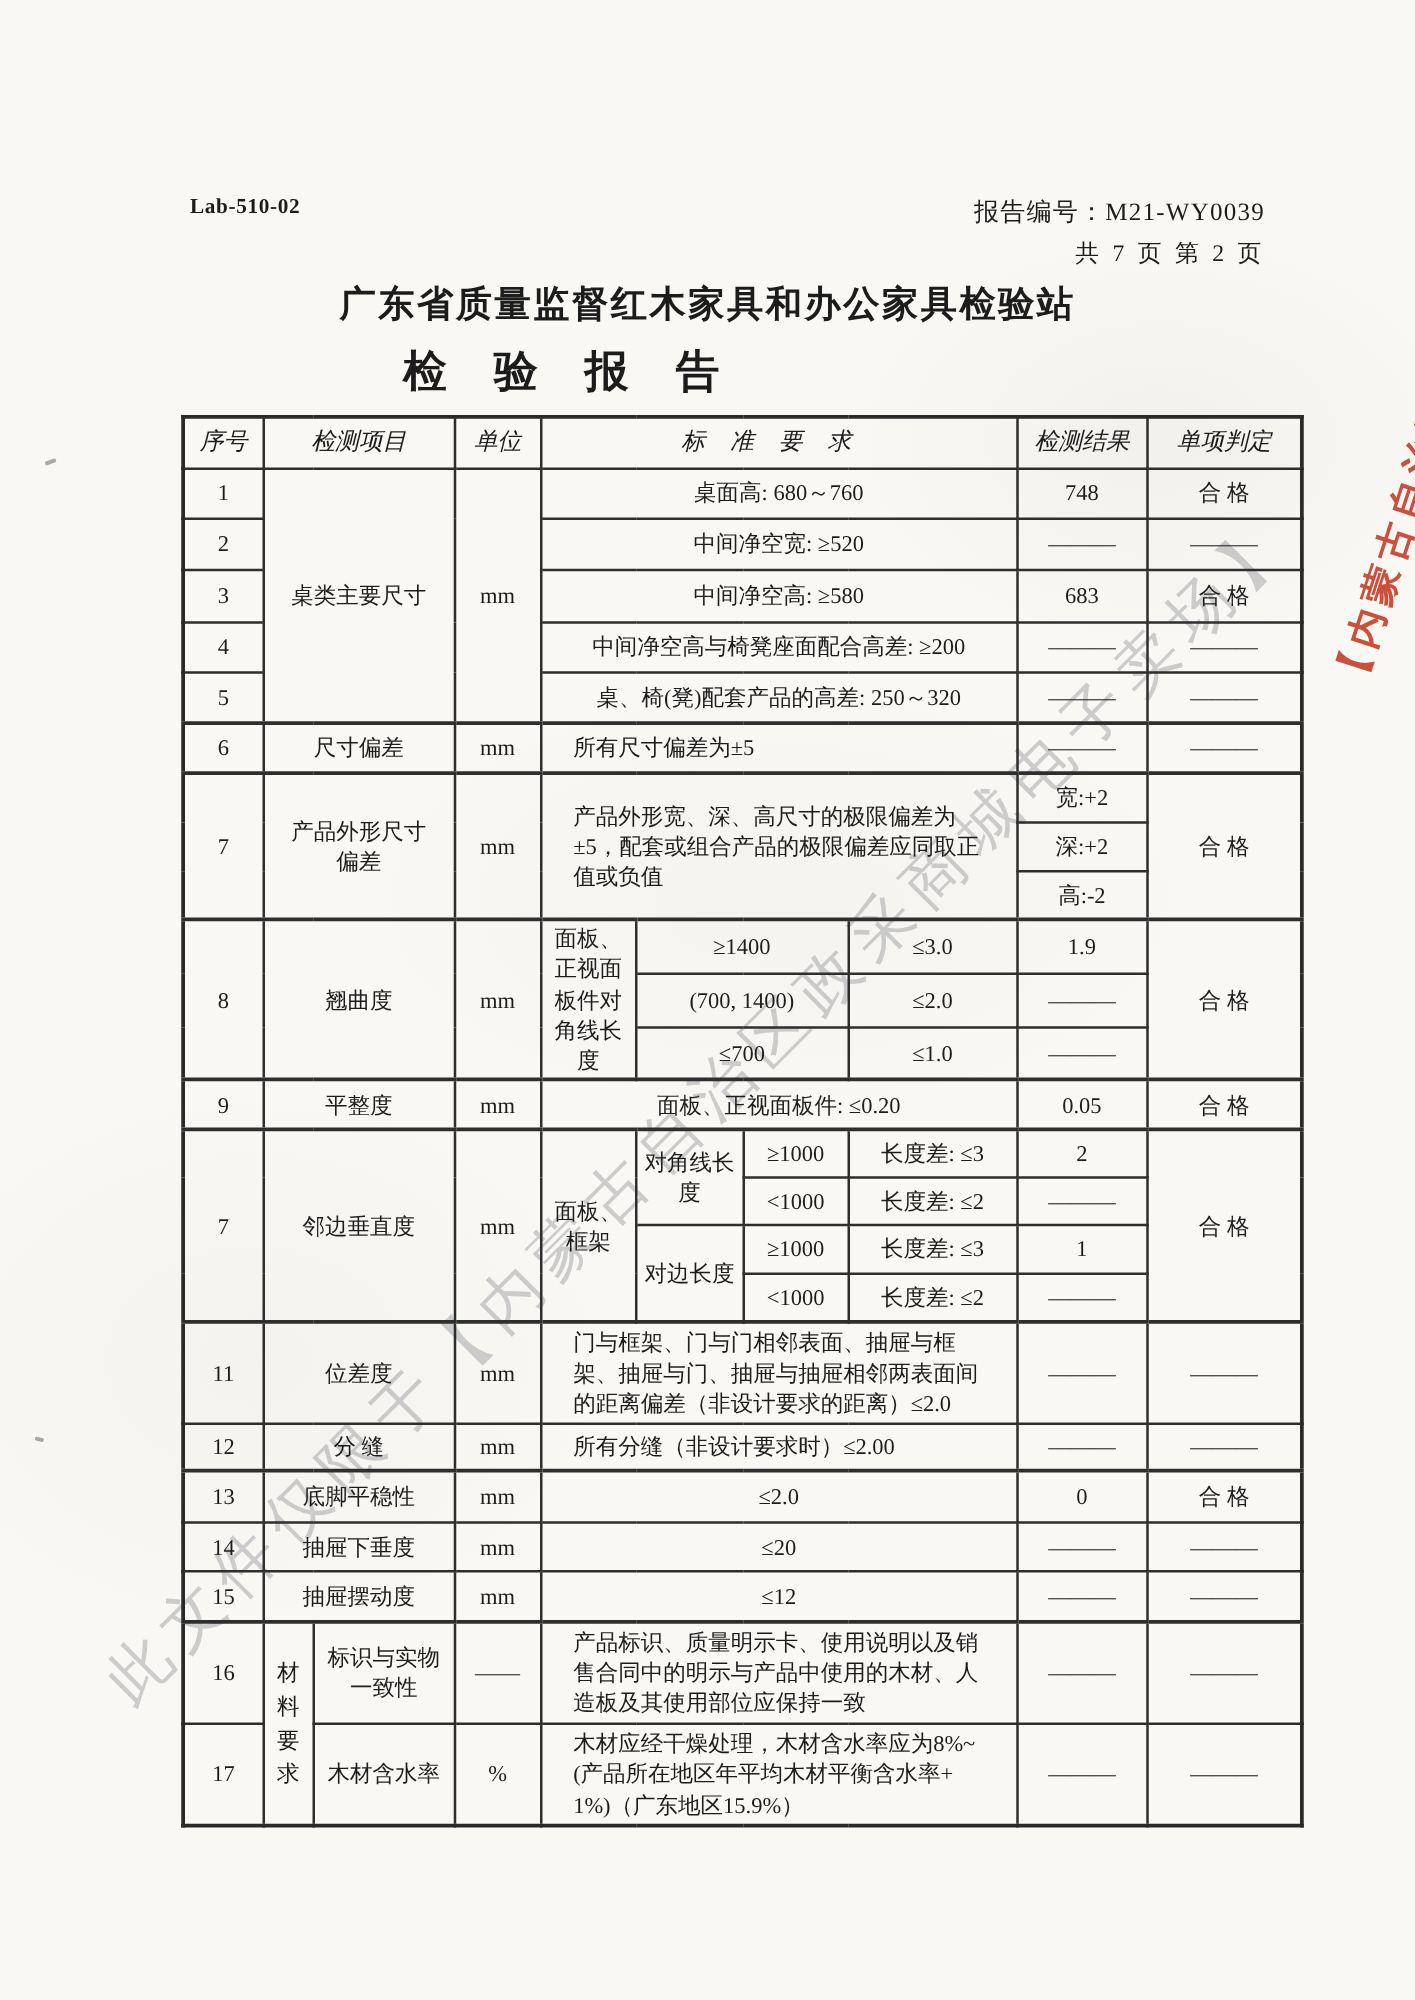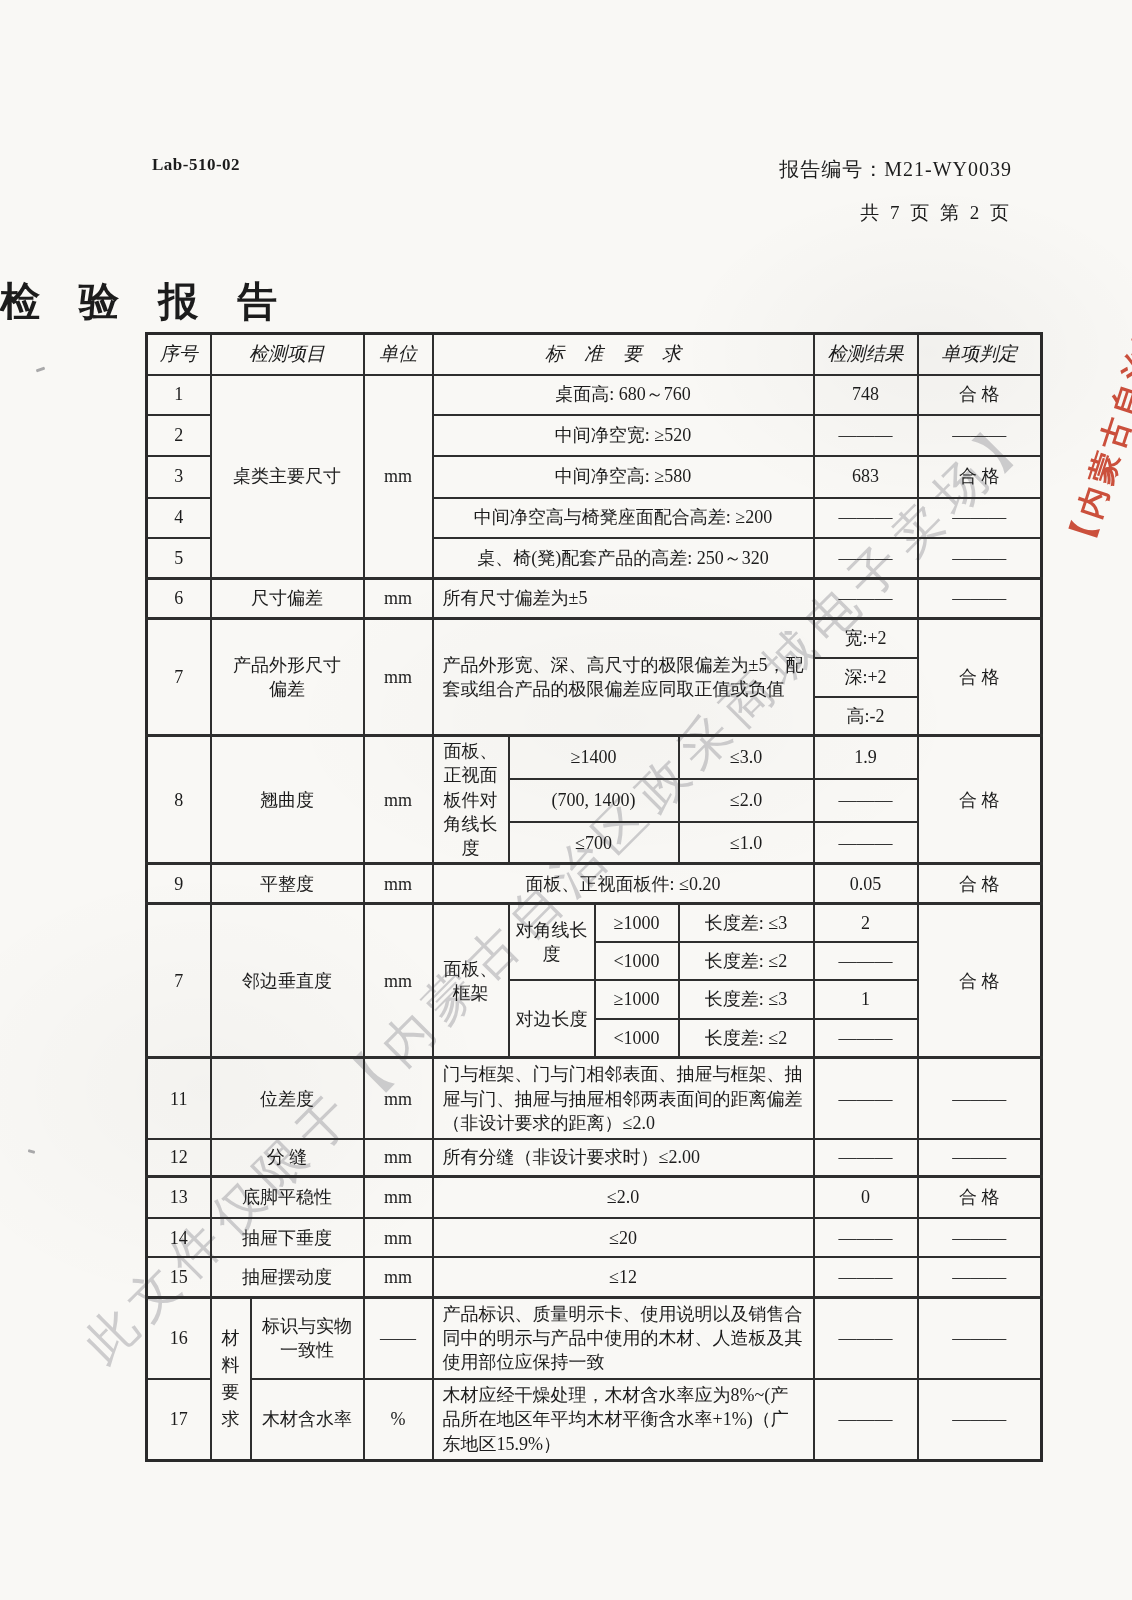--- a/index.html
+++ b/index.html
@@ -12,25 +12,25 @@
       radial-gradient(ellipse 500px 260px at 55% 45%, rgba(0,0,0,0.02), transparent 70%),
       #f9f8f5;
     color:#1c1c1c;
   }
   .page{position:absolute;inset:0;overflow:hidden;}
 
   
   .form-code{position:absolute;left:152px;top:155px;font-size:17px;font-weight:bold;letter-spacing:0.5px;}
   .meta{position:absolute;top:156px;right:120px;text-align:right;}
   .meta .report-no{font-size:20px;letter-spacing:1px;}
-  .meta .page-info{font-size:19px;margin-top:17px;letter-spacing:3px;}
+  .meta .page-info{font-size:19px;margin-top:7px;letter-spacing:3px;}
   .org-title{position:absolute;left:0;top:224px;width:1132px;text-align:center;
     font-family:"Liberation Sans","DejaVu Sans",sans-serif;font-weight:bold;font-size:29px;letter-spacing:2px;}
-  .doc-title{position:absolute;left:0;top:274px;width:912px;text-align:left;
-    font-family:"Liberation Sans","DejaVu Sans",sans-serif;font-weight:bold;font-size:40px;letter-spacing:14px;}
+  .doc-title{position:absolute;left:0;top:274px;width:912px;text-align:center;
+    font-family:"Liberation Sans","DejaVu Sans",sans-serif;font-weight:bold;font-size:35px;letter-spacing:14px;}
 
   
   .watermark{position:absolute;left:70px;top:1330px;transform:rotate(-45deg);transform-origin:0 0;
     font-family:"Liberation Sans","DejaVu Sans",sans-serif;
     font-size:50px;letter-spacing:10px;white-space:nowrap;color:rgba(112,112,122,0.32);pointer-events:none;}
   .edge-stamp{position:absolute;left:1058px;top:545px;transform:rotate(-72deg);transform-origin:0 0;
     font-family:"Liberation Sans","DejaVu Sans",sans-serif;
     font-size:31px;font-weight:bold;letter-spacing:5px;white-space:nowrap;color:rgba(196,56,34,0.88);pointer-events:none;}
 
   
@@ -38,21 +38,21 @@
   .a1{left:36px;top:368px;width:9px;height:3px;transform:rotate(-20deg);}
   .a2{left:28px;top:1150px;width:7px;height:3px;transform:rotate(15deg);}
 
   
   table.report{position:absolute;left:145px;top:332px;width:895px;border-collapse:collapse;table-layout:fixed;
     border:3px solid #2a2a2a;}
   .report th,.report td{border:2px solid #2e2e2e;text-align:center;vertical-align:middle;
     font-size:18px;font-weight:normal;line-height:1.35;padding:2px 4px;overflow:hidden;
     word-break:break-all;}
   .report tr.thick th,.report tr.thick td{border-top-width:3px;}
-  .report td.left{text-align:left;padding:3px 9px;}
+  .report td.left{text-align:left;padding:3px 25px;}
   .report td.narrow{padding:2px 16px;margin-left:32px;}
   .report th{font-size:19px;font-style:italic;}
   .report th.std-h{letter-spacing:20px;}
   .report td.vlabel{padding:2px 2px;line-height:1.5;}
   .dashcell{letter-spacing:0;color:#2a2a2a;}
 </style>
 </head>
 <body>
 
 <div class="page">
@@ -60,20 +60,21 @@
   <div class="watermark">此文件仅限于【内蒙古自治区政采商城电子卖场】</div>
   <div class="edge-stamp">【内蒙古自治区政采商城电子卖场】</div>
   <div class="artifact a1"></div>
   <div class="artifact a2"></div>
 
   <div class="form-code">Lab-510-02</div>
   <div class="meta">
     <div class="report-no">报告编号：M21-WY0039</div>
     <div class="page-info">共 7 页 第 2 页</div>
   </div>
+  <div class="org-title">广东省质量监督红木家具和办公家具检验站</div>
   <div class="doc-title">检 验 报 告</div>
 
   <table class="report">
     <colgroup>
       <col style="width:64px">
         <col style="width:40px">
         <col style="width:113px">
         <col style="width:69px">
       <col style="width:76px">
         <col style="width:86px">

